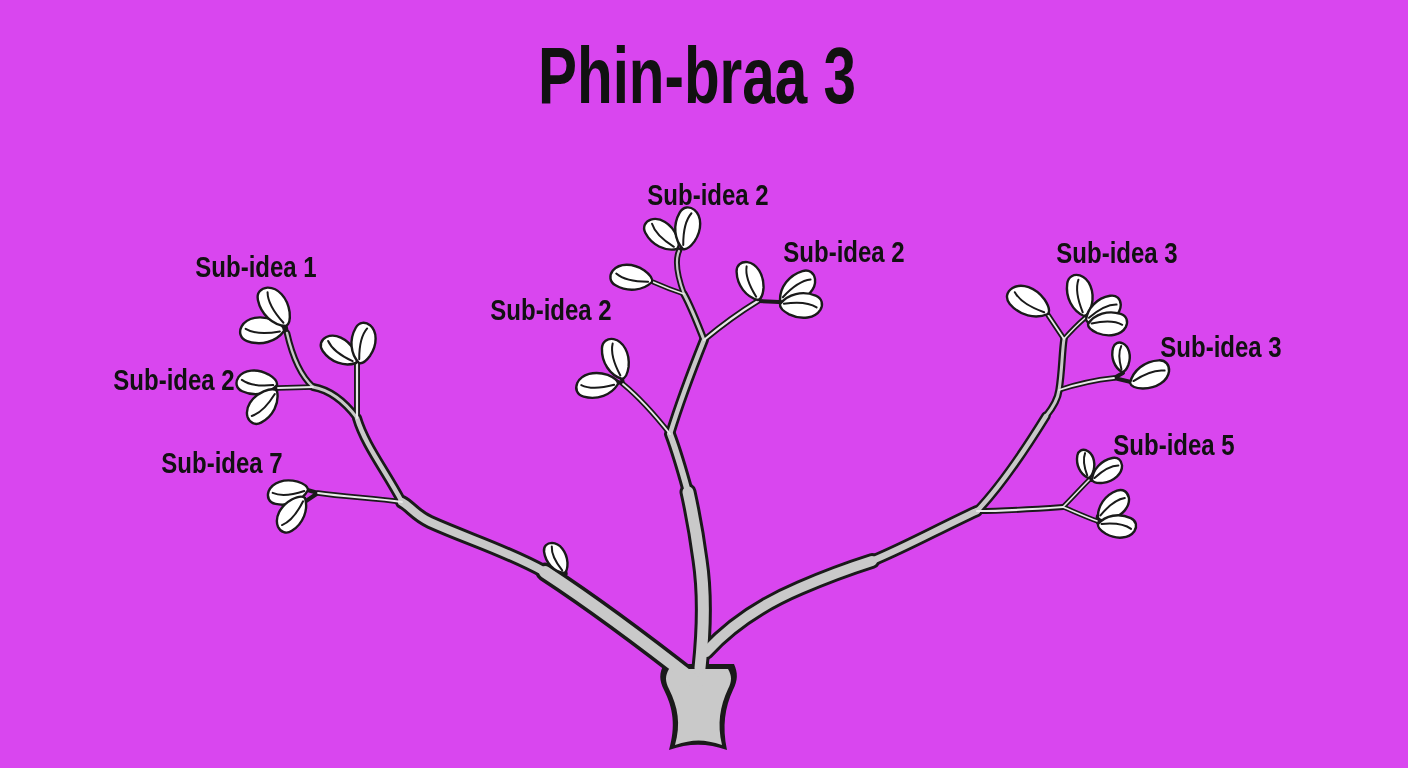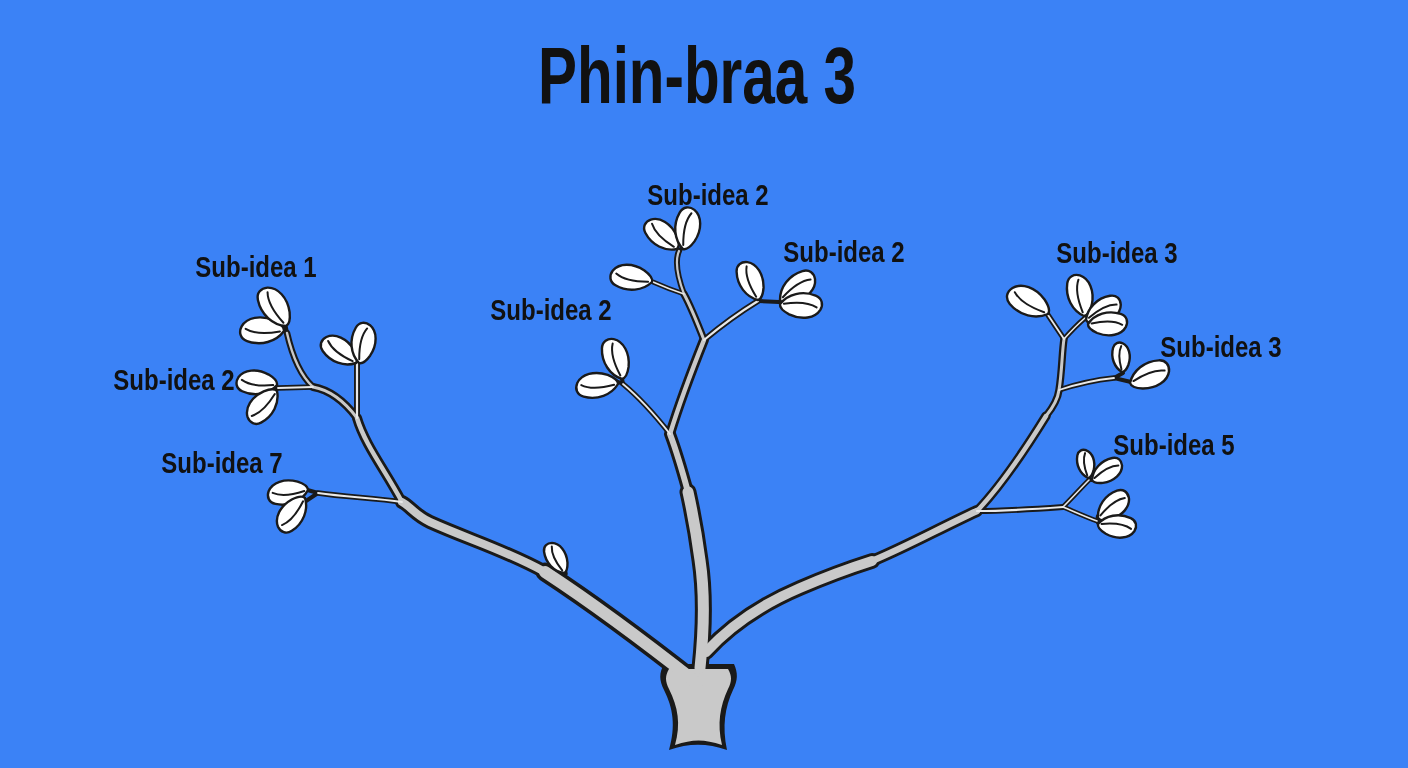--- a/index.html
+++ b/index.html
@@ -2,21 +2,21 @@
 <html><head>
 <meta charset="utf-8">
 <style>
   html, body {
     margin: 0; padding: 0;
     width: 1408px; height: 768px;
     background: #ffffff;
     overflow: hidden;
     font-family: "Liberation Sans", "DejaVu Sans", sans-serif;
   }
-  .stage { position: relative; width: 1408px; height: 768px; background: #3b82f6; }
+  .stage { position: relative; width: 1408px; height: 768px; background: #d946ef; }
   svg { display: block; }
   .limb { fill: none; stroke-linecap: round; stroke-linejoin: round; }
   .outer { stroke: #1a1a1a; }
   .core  { stroke: #c9c9c9; }
   .twigcore { stroke: #e9e9e9; }
   .leafshape { fill: #ffffff; stroke: #1a1a1a; stroke-width: 2.4; vector-effect: non-scaling-stroke; stroke-linejoin: round; }
   .leafvein  { fill: none; stroke: #1a1a1a; stroke-width: 2;  vector-effect: non-scaling-stroke; stroke-linecap: round; }
   .node-label { font-size: 30px; font-weight: 700; fill: #111111; text-anchor: middle; letter-spacing: 0px; }
   .map-title  { font-size: 80px; font-weight: 700; fill: #111111; text-anchor: middle; }
 </style>

